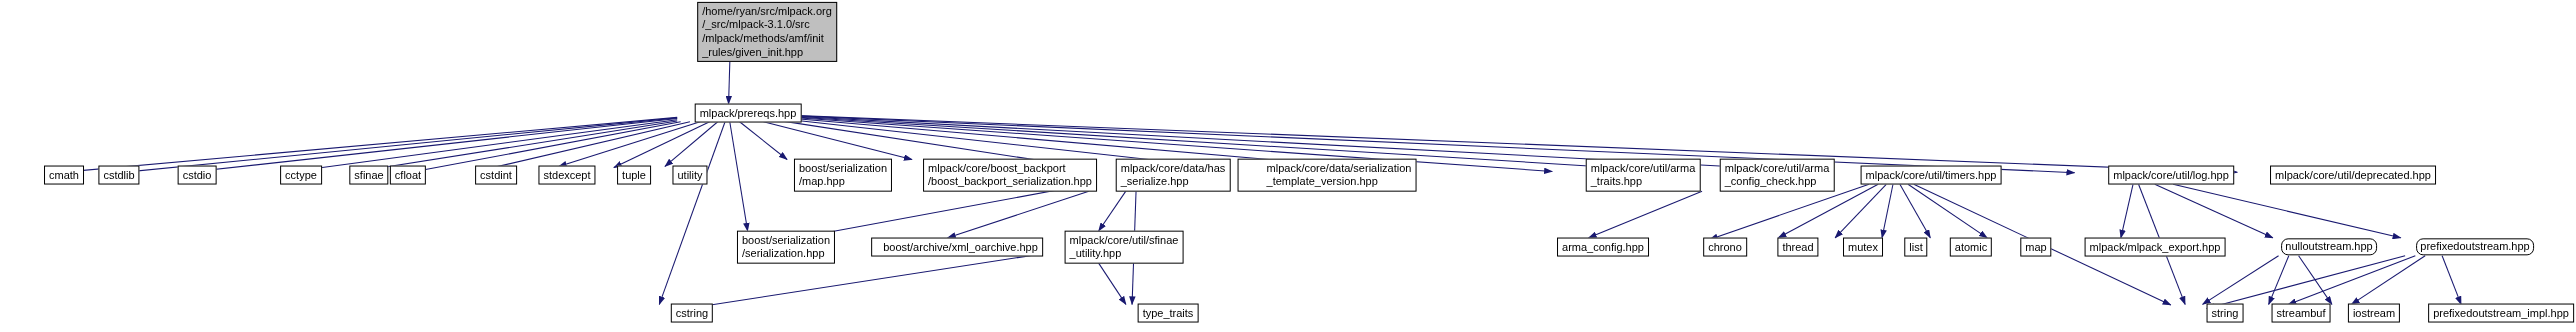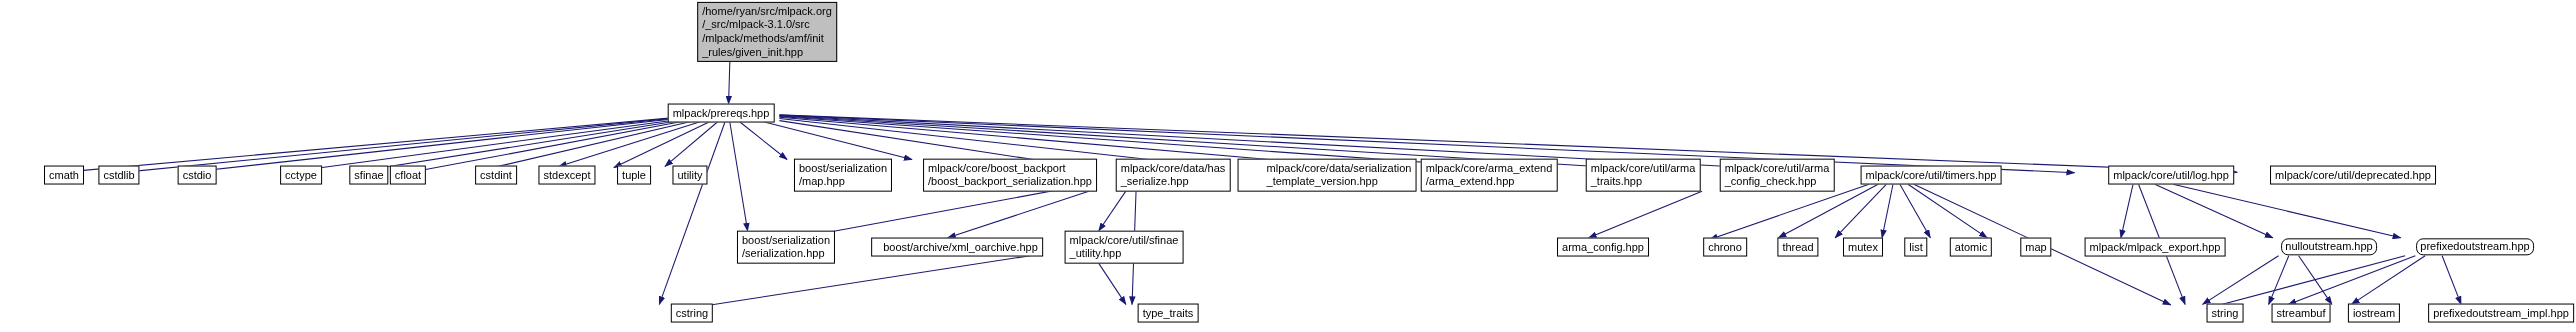--- a/index.html
+++ b/index.html
@@ -84,21 +84,21 @@
       <path d="M2962.7,315.0 L2718.0,380.1" class="edge" marker-end="url(#arrow)"></path>
       <path d="M3008.3,315.0 L3031.7,375.0" class="edge" marker-end="url(#arrow)"></path>
     </svg>
 
 <div class="node current" style="border-color: rgb(0, 0, 0); color: rgb(0, 0, 0); background: rgb(191, 191, 191); left: 731px; top: 32px;">
       <div>/home/ryan/src/mlpack.org</div>
       <div>/_src/mlpack-3.1.0/src</div>
       <div>/mlpack/methods/amf/init</div>
       <div>_rules/given_init.hpp</div>
     </div>
-    <div class="node" style="border-color: rgb(0, 0, 0); color: rgb(0, 0, 0); left: 685px; top: 113px;">
+    <div class="node" style="border-color: rgb(0, 0, 0); color: rgb(0, 0, 0); left: 712px; top: 113px;">
       <div>mlpack/prereqs.hpp</div>
     </div>
     <div class="node" style="border-color: rgb(0, 0, 0); color: rgb(0, 0, 0); left: 28px; top: 175px;">
       <div>cmath</div>
     </div>
     <div class="node" style="border-color: rgb(0, 0, 0); color: rgb(0, 0, 0); left: 83px; top: 175px;">
       <div>cstdlib</div>
     </div>
     <div class="node" style="border-color: rgb(0, 0, 0); color: rgb(0, 0, 0); left: 161px; top: 175px;">
       <div>cstdio</div>
@@ -133,24 +133,20 @@
       <div>/boost_backport_serialization.hpp</div>
     </div>
     <div class="node" style="border-color: rgb(0, 0, 0); color: rgb(0, 0, 0); left: 1137px; top: 175px;">
       <div>mlpack/core/data/has</div>
       <div>_serialize.hpp</div>
     </div>
     <div class="node" style="border-color: rgb(0, 0, 0); color: rgb(0, 0, 0); left: 1291px; top: 175px; padding-left: 28px;">
       <div>mlpack/core/data/serialization</div>
       <div>_template_version.hpp</div>
     </div>
-    <div class="node" style="border-color: rgb(0, 0, 0); color: rgb(0, 0, 0); left: 1453px; top: 175px;">
-      <div>mlpack/core/arma_extend</div>
-      <div>/arma_extend.hpp</div>
-    </div>
     <div class="node" style="border-color: rgb(0, 0, 0); color: rgb(0, 0, 0); left: 1607px; top: 175px;">
       <div>mlpack/core/util/arma</div>
       <div>_traits.hpp</div>
     </div>
     <div class="node" style="border-color: rgb(0, 0, 0); color: rgb(0, 0, 0); left: 1741px; top: 175px;">
       <div>mlpack/core/util/arma</div>
       <div>_config_check.hpp</div>
     </div>
     <div class="node" style="border-color: rgb(0, 0, 0); color: rgb(0, 0, 0); left: 1895px; top: 175px;">
       <div>mlpack/core/util/timers.hpp</div>

